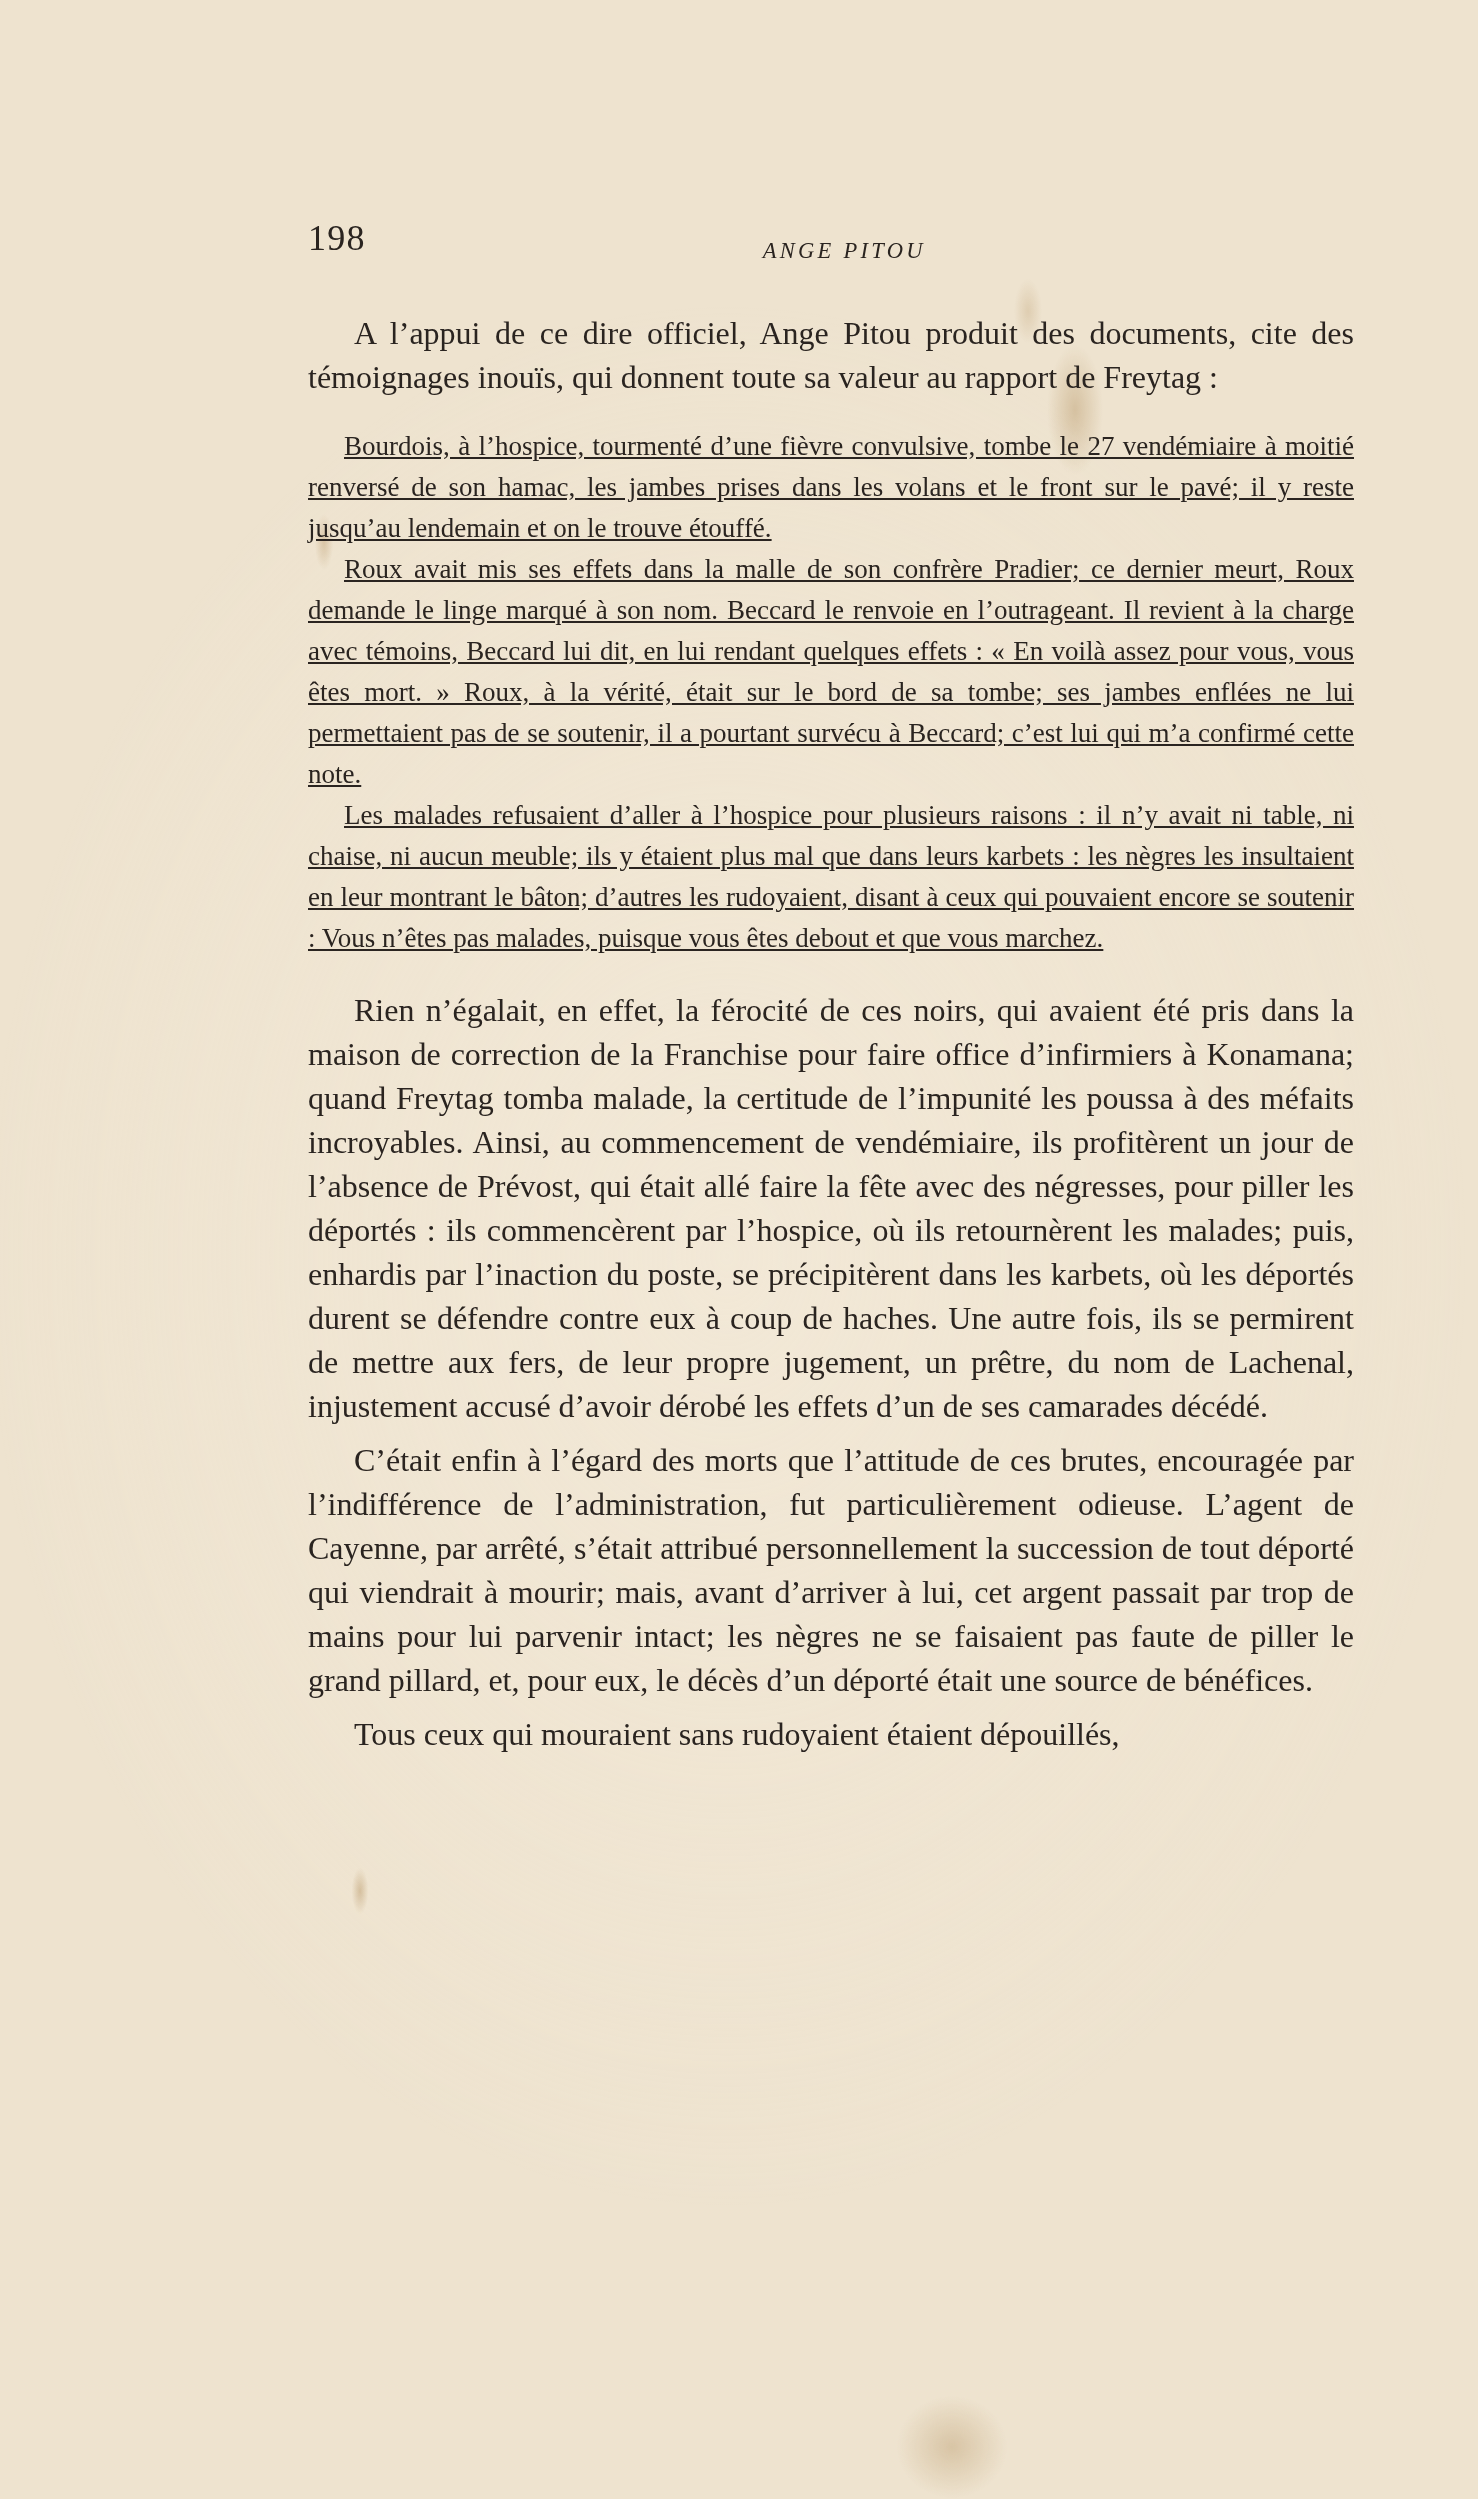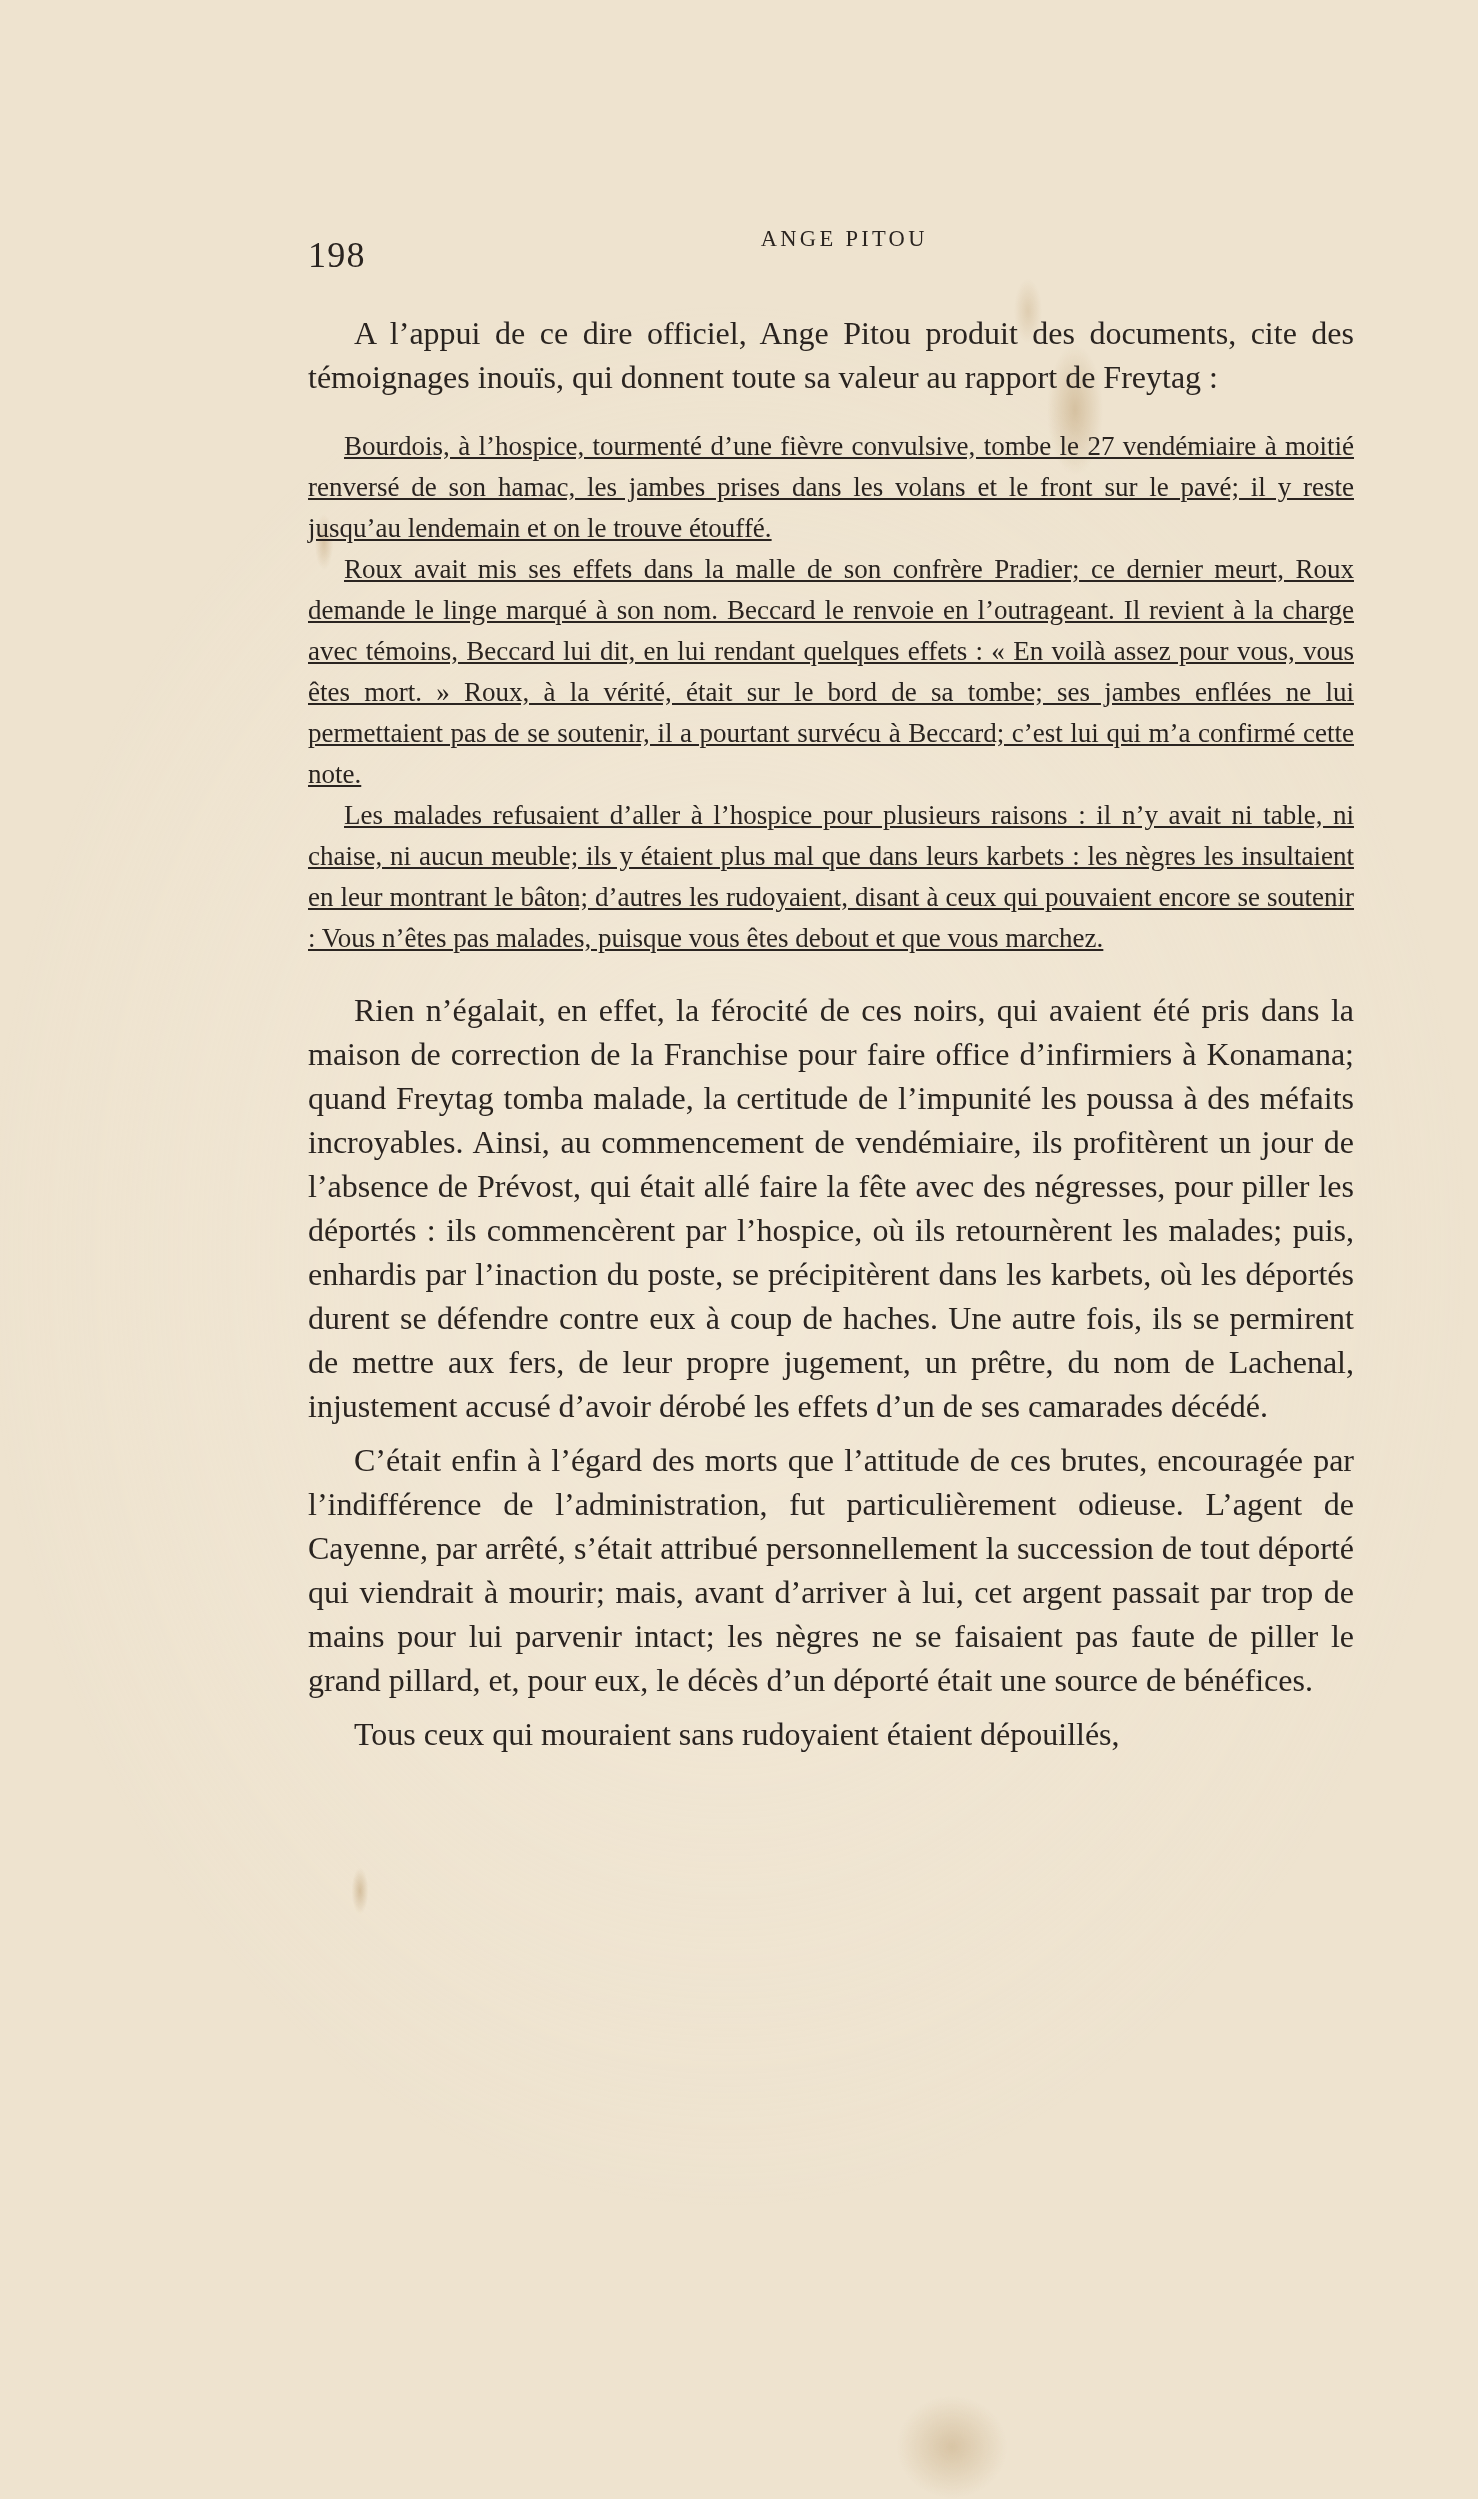--- a/index.html
+++ b/index.html
@@ -29,36 +29,37 @@
       width: 1046px;
     }
     .running-header {
       position: relative;
       height: 40px;
       margin-bottom: 53px;
     }
     .page-number {
       position: absolute;
       left: 0;
-      top: 17px;
+      top: 0;
       font-size: 36px;
       letter-spacing: 1.3px;
       line-height: 40px;
       text-align: center;
     }
     .running-title {
       position: absolute;
       left: 0;
       right: 0;
-      top: 8px;
+      top: 20px;
       text-align: center;
       font-size: 22.5px;
       letter-spacing: 3.3px;
       line-height: 26.5px;
       padding-left: 26.5px;
+      font-style: italic;
     }
     .body-para {
       font-size: 32px;
       line-height: 44px;
       text-align: justify;
       text-indent: 46px;
       margin: 0;
       hyphens: manual;
     }
     .body-para + .body-para {

